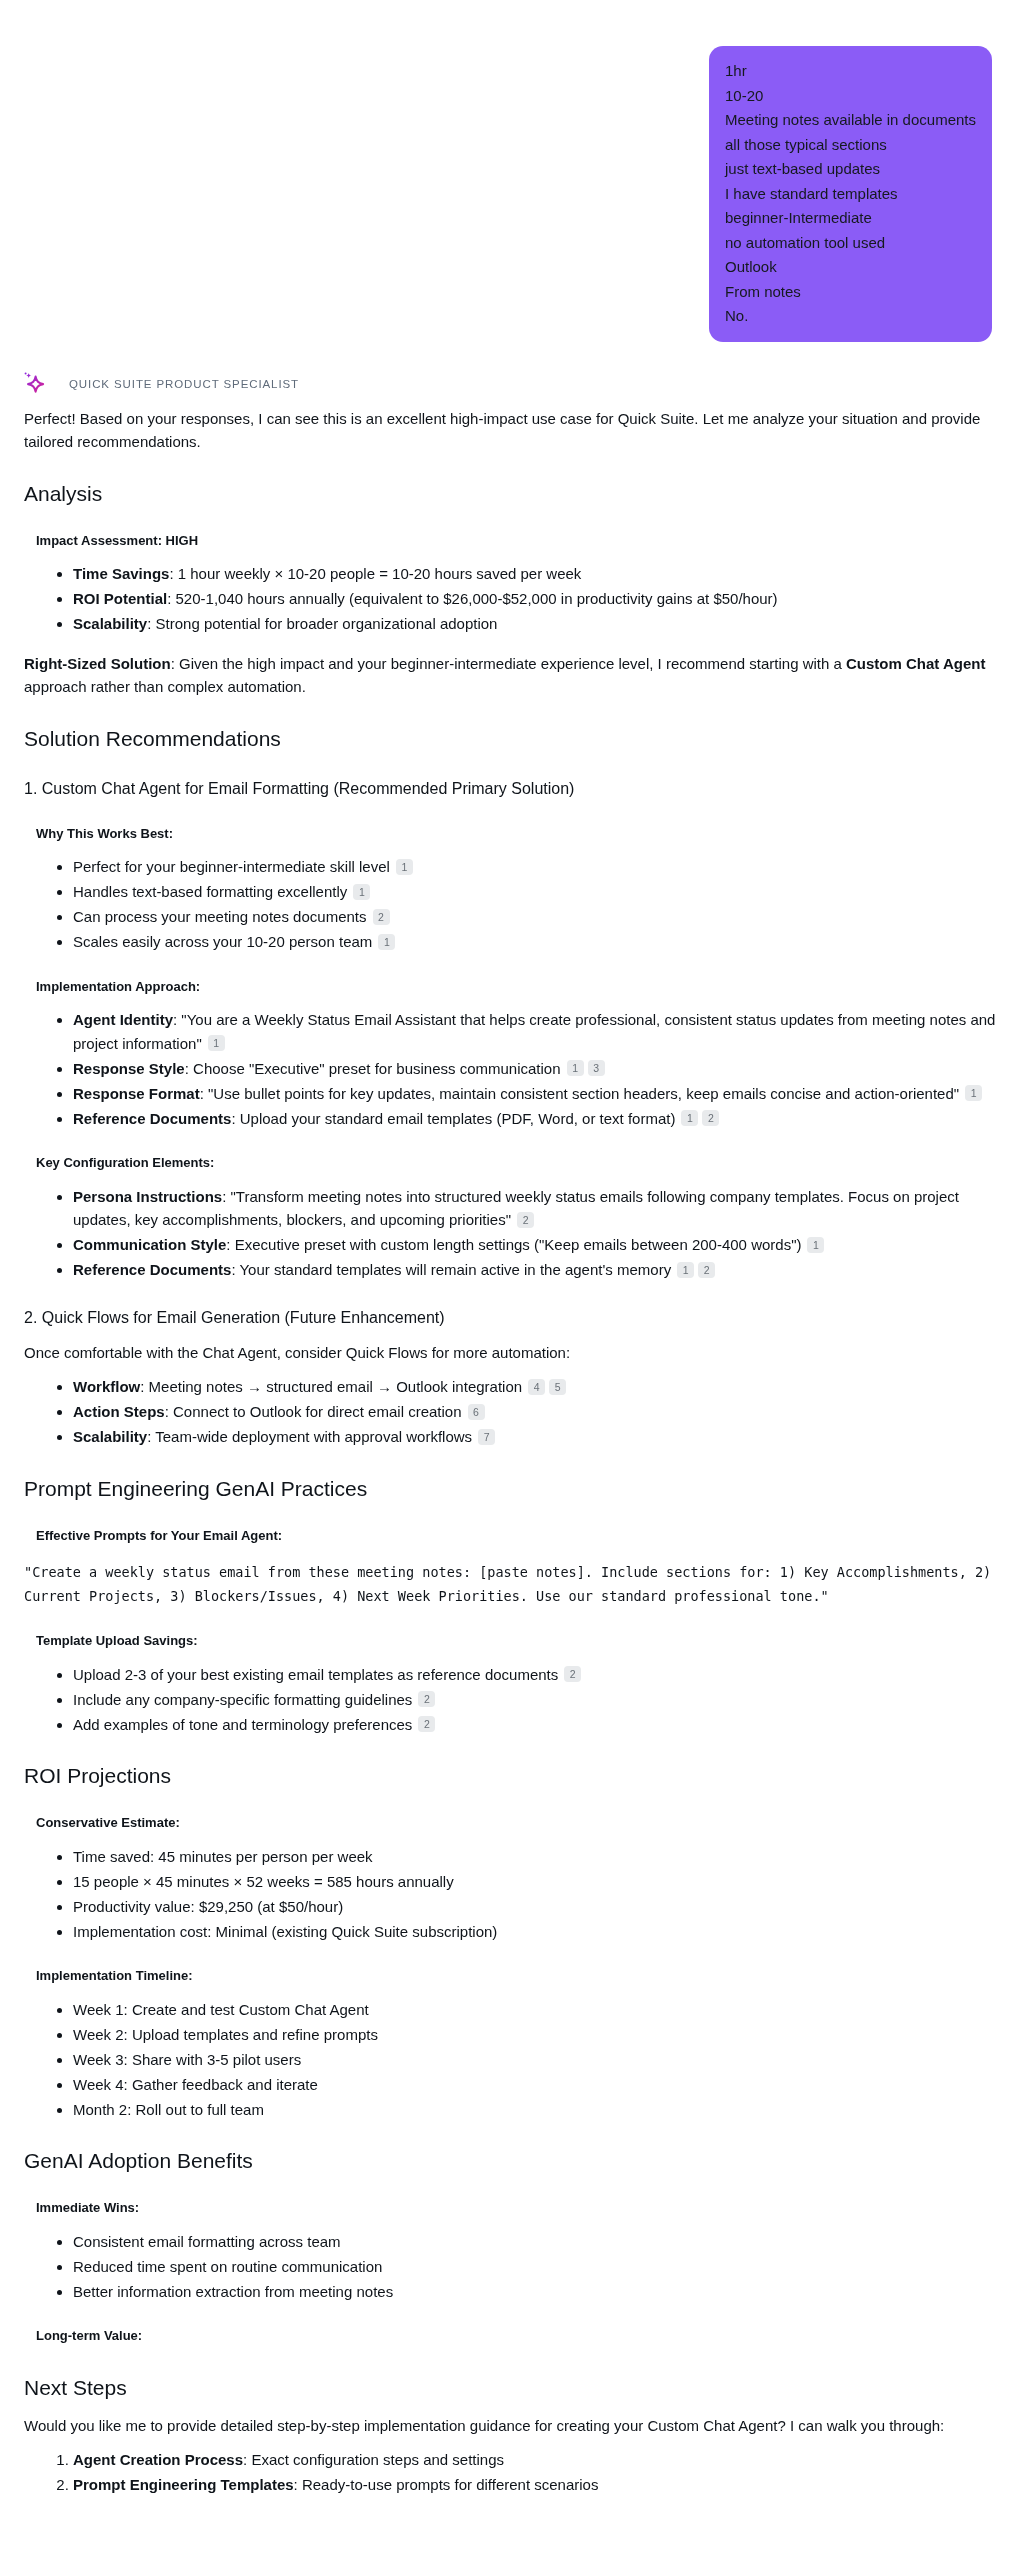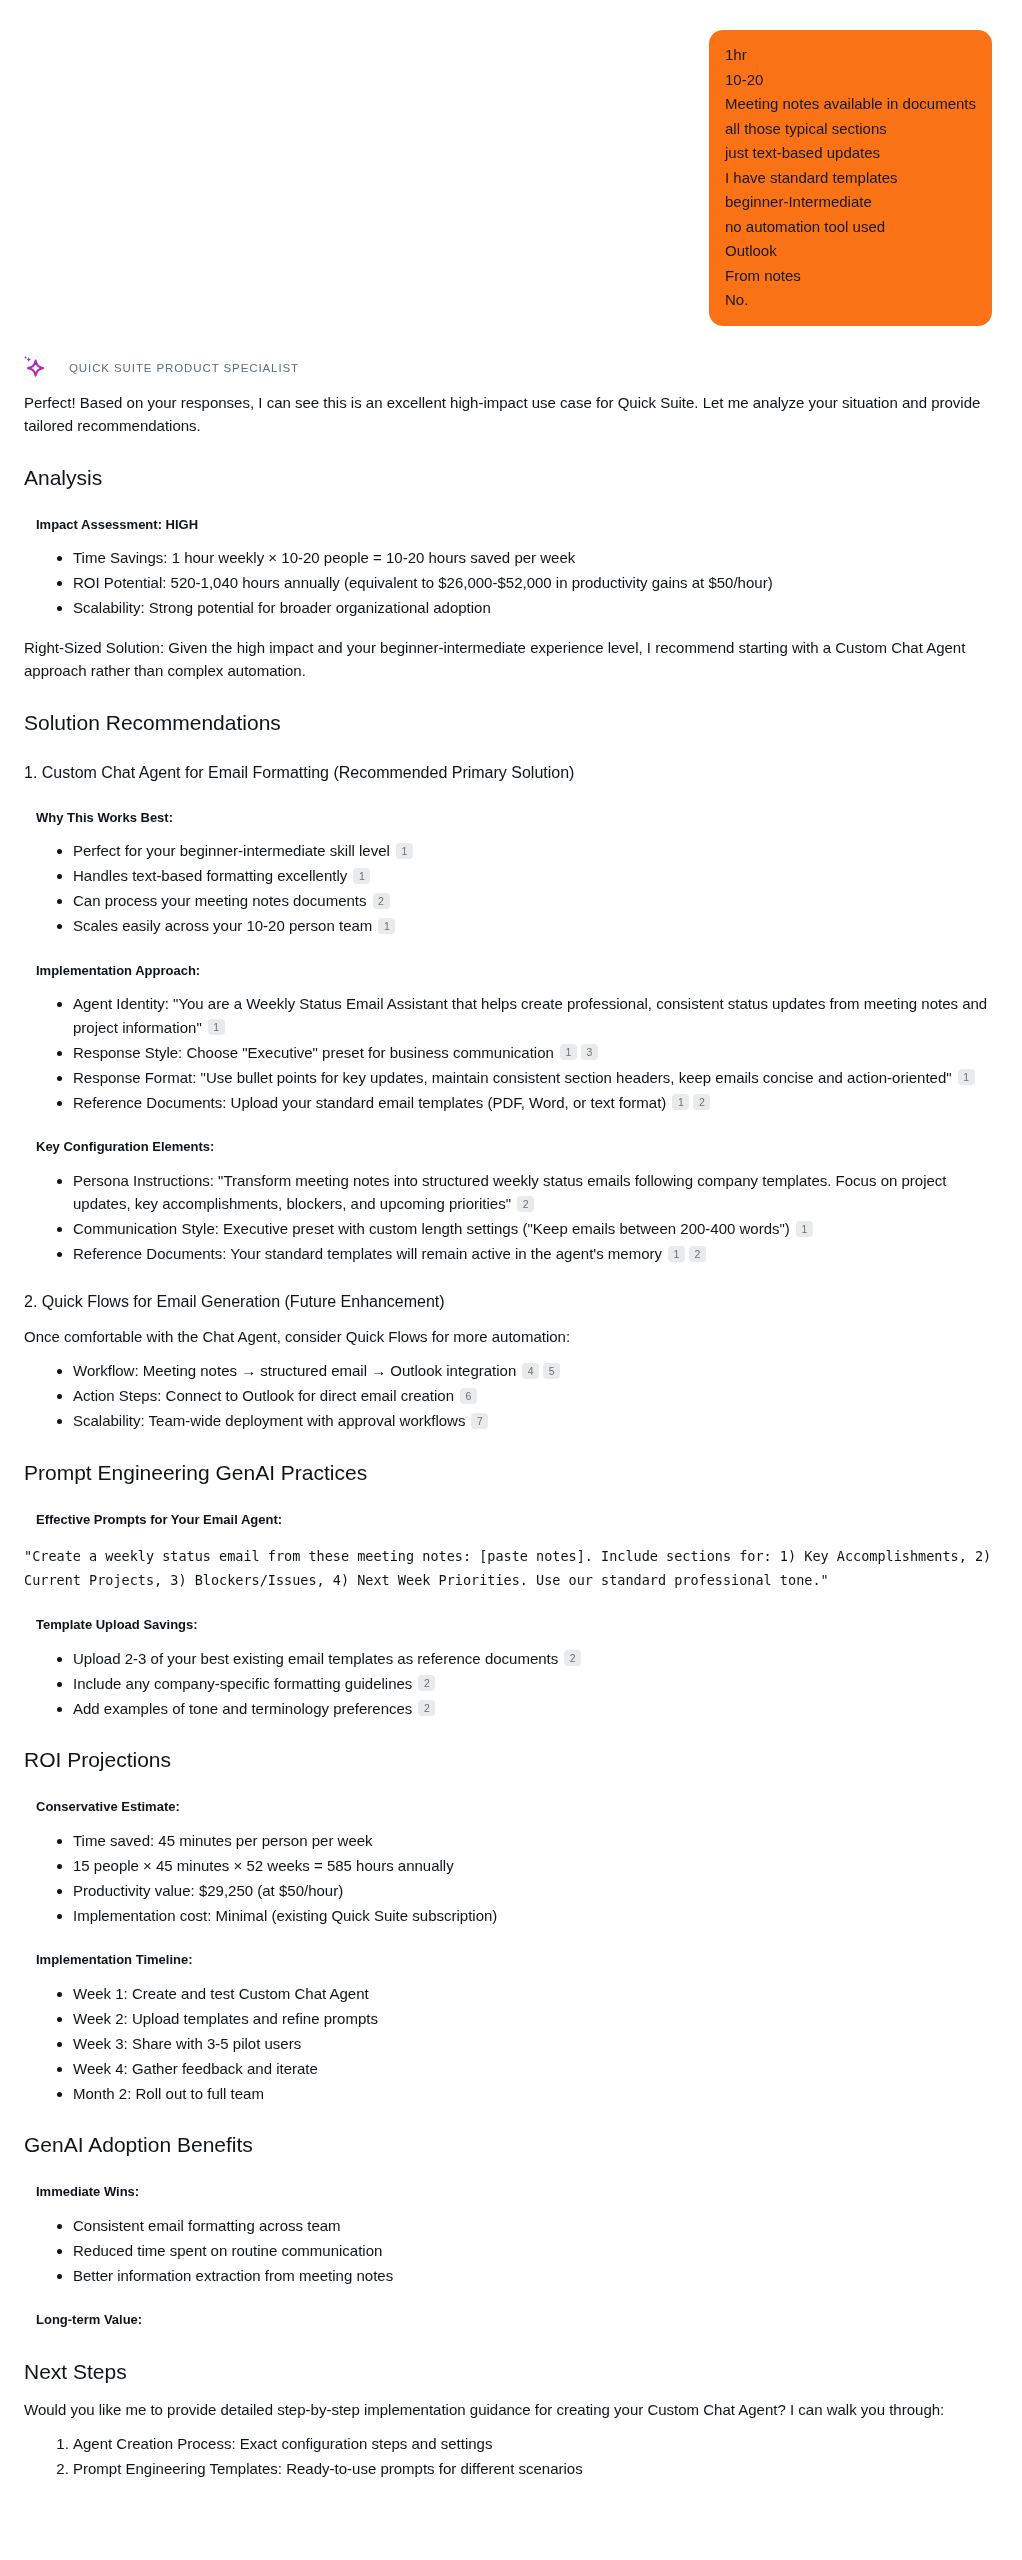--- a/index.html
+++ b/index.html
@@ -6,24 +6,24 @@
   body{
     width:1022px;
     font-family:"Liberation Sans","DejaVu Sans",sans-serif;
     color:#0f141a;
     -webkit-font-smoothing:antialiased;
   }
   .page{padding:0 24px 16px 24px;}
 
   
   .bubble{
-    margin:30px 6px 0 auto;
+    margin:46px 6px 0 auto;
     width:fit-content;
     max-width:330px;
-    background:#f97316;
+    background:#8b5cf6;
     border-radius:14px;
     padding:13px 16px;
     font-size:15px;
     line-height:24.5px;
     color:#16191f;
   }
 
   
   .agent-row{display:flex;align-items:center;gap:22px;margin-top:30px;}
   .agent-row .spark{display:inline-flex;flex:0 0 auto;}
@@ -35,21 +35,21 @@
   }
 
   
   .msg{font-size:15px;line-height:23.5px;}
   .msg p{margin:11px 0;}
   .msg h2{font-size:21px;font-weight:400;line-height:28px;margin:26px 0 12px 0;}
   .msg h3{font-size:16px;font-weight:400;line-height:24px;margin:24px 0 10px 0;}
   .msg h4{font-size:13px;font-weight:700;margin:21px 0 8px 12px;}
   .msg ul,.msg ol{margin:10px 0 16px 0;padding-left:49px;}
   .msg li{margin:1.5px 0;line-height:23.5px;}
-  .msg b{font-weight:400;}
+  .msg b{font-weight:700;}
   .code{
     font-family:"DejaVu Sans Mono","Liberation Mono",monospace;
     font-size:13.5px;
     line-height:23.5px;
     margin:14px 0;
     white-space:pre-wrap;
     color:#0f141a;
   }
 
   

